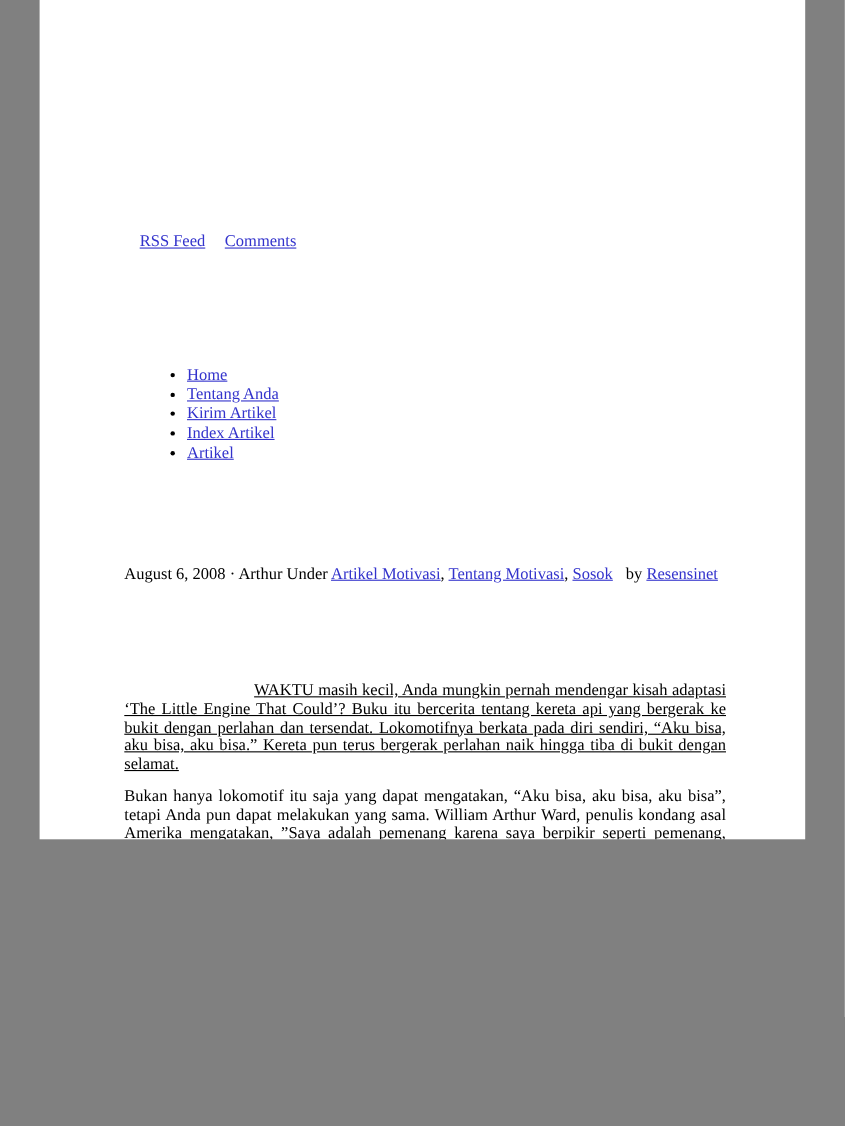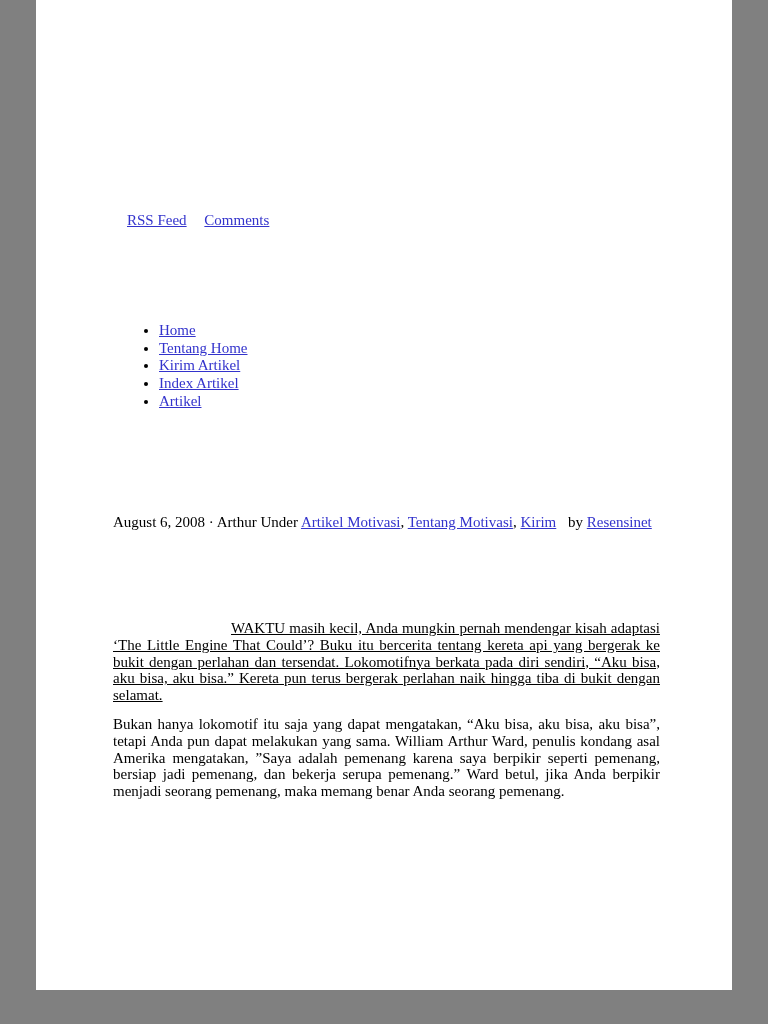--- a/index.html
+++ b/index.html
@@ -9,21 +9,21 @@
   body {
     width: 768px;
     height: 1024px;
     background: #808080;
     font-family: "Liberation Serif", serif;
     color: #000000;
   }
   .page {
     position: relative;
     width: 696px;
-    height: 990px;
+    height: 763px;
     margin: 0 36px;
     background: #ffffff;
     overflow: hidden;
   }
   a.link {
     color: #3333cc;
     text-decoration: underline;
     cursor: pointer;
   }
   
@@ -34,21 +34,21 @@
     font-size: 15px;
   }
   .top-links a.link {
     margin-right: 14px;
   }
   
   .nav-list {
     position: absolute;
     left: 104px;
     top: 321px;
-    margin: 1px;
+    margin: 12px;
     padding-left: 18px;
     list-style: disc;
     font-size: 15px;
   }
   .nav-list li {
     line-height: 17.7px;
     color: #000000;
   }
   
   .article-title {
@@ -94,33 +94,33 @@
 
 <div class="page">
 
   <div class="top-links">
     <a class="link">RSS Feed</a>
     <a class="link">Comments</a>
   </div>
 
   <ul class="nav-list">
     <li><a class="link">Home</a></li>
-    <li><a class="link">Tentang Home</a></li>
+    <li><a class="link">Tentang Anda</a></li>
     <li><a class="link">Kirim Artikel</a></li>
     <li><a class="link">Index Artikel</a></li>
     <li><a class="link">Artikel</a></li>
   </ul>
 
 
   <div class="article-meta">
     <span>August 6, 2008</span>
     <span>· Arthur Under</span>
     <a class="link">Artikel Motivasi</a><span>,</span>
     <a class="link">Tentang Motivasi</a><span>,</span>
-    <a class="link">Kirim</a>
+    <a class="link">Sosok</a>
     <span class="by-label">by</span>
     <a class="link">Resensinet</a>
   </div>
 
   <div class="article-body">
     <p class="para-first">WAKTU masih kecil, Anda mungkin pernah mendengar kisah adaptasi ‘The Little Engine That Could’? Buku itu bercerita tentang kereta api yang bergerak ke bukit dengan perlahan dan tersendat. Lokomotifnya berkata pada diri sendiri, “Aku bisa, aku bisa, aku bisa.” Kereta pun terus bergerak perlahan naik hingga tiba di bukit dengan selamat.</p>
     <p>Bukan hanya lokomotif itu saja yang dapat mengatakan, “Aku bisa, aku bisa, aku bisa”, tetapi Anda pun dapat melakukan yang sama. William Arthur Ward, penulis kondang asal Amerika mengatakan, ”Saya adalah pemenang karena saya berpikir seperti pemenang, bersiap jadi pemenang, dan bekerja serupa pemenang.” Ward betul, jika Anda berpikir menjadi seorang pemenang, maka memang benar Anda seorang pemenang.</p>
   </div>
 
 </div>

